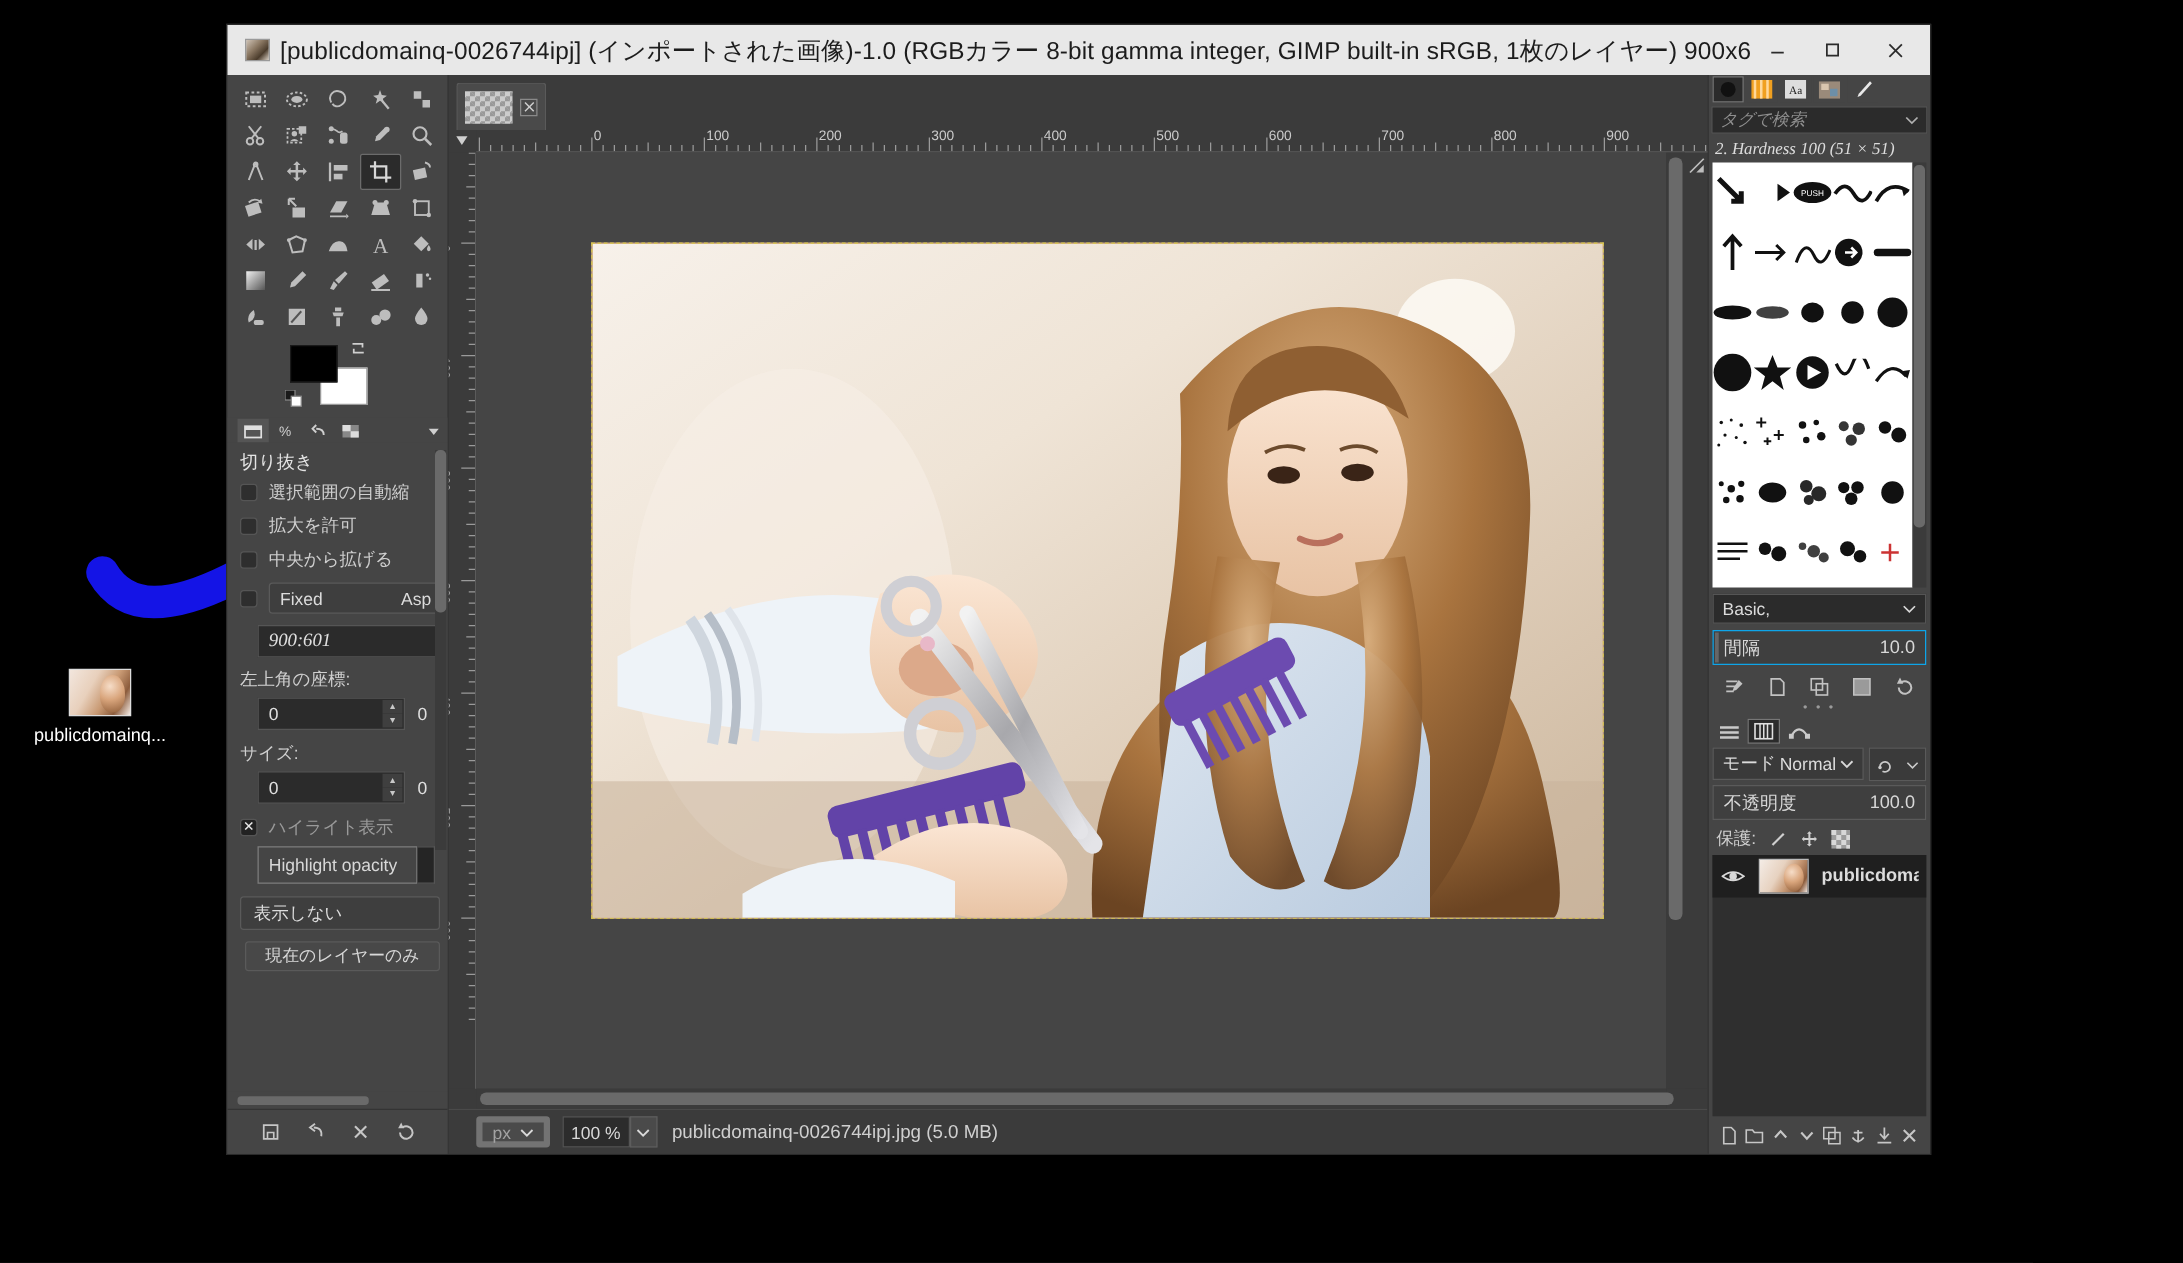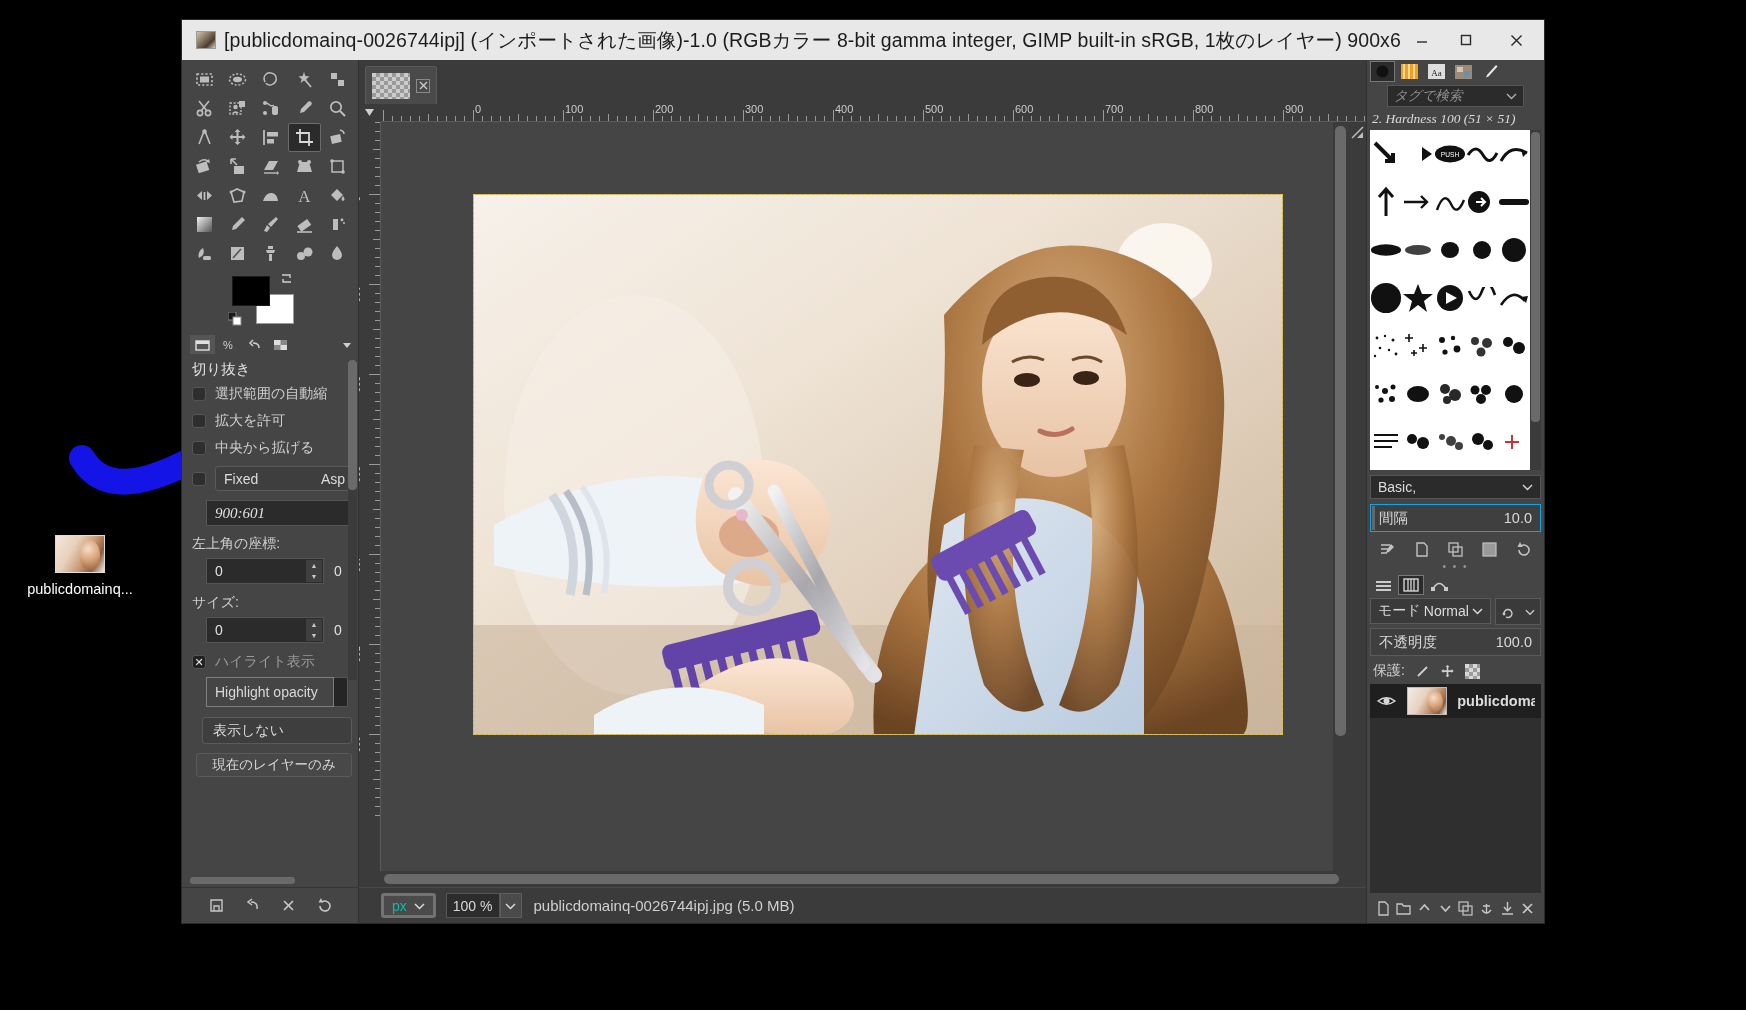--- a/index.html
+++ b/index.html
@@ -120,21 +120,21 @@
   .spin .arrows span { flex:1; display:flex; align-items:center; justify-content:center; background:#3f3f3f; color:#c8c8c8; font-size:7px; }
   .spin2 { color:#e0e0e0; font-size:14px; margin-left:10px; }
   .hl-field {
     background:#454545; border:1px solid #7d7d7d; height:30px; margin:0 0 0 16px; width:128px;
     display:flex; align-items:center; padding-left:8px; color:#d8d8d8; font-size:14px;
   }
   .hl-wrap { display:flex; align-items:center; margin-bottom:10px; }
   .hl-wrap .tailbox { width:14px; height:30px; background:#252525; border:1px solid #555; border-left:none; }
   .wide-combo {
     background:#3e3e3e; border:1px solid #5a5a5a; border-radius:3px; height:27px;
-    margin:0 2px 9px 12px; display:flex; align-items:center; padding:0 10px; color:#dcdcdc; font-size:14px;
+    margin:0 2px 9px 2px; display:flex; align-items:center; padding:0 10px; color:#dcdcdc; font-size:14px;
   }
   .flat-btn {
     background:#484848; border:1px solid #5a5a5a; border-radius:3px; height:24px;
     margin:0 2px 0 6px; display:flex; align-items:center; justify-content:center;
     color:#d8d8d8; font-size:13.5px; white-space:nowrap; overflow:hidden;
   }
   #left-scroll {
     position:absolute; right:1px; top:6px; width:9px; height:320px; background:#3b3b3b;
   }
   #left-scroll .thumb { position:absolute; left:0; top:0; width:9px; height:130px; background:#6a6a6a; border-radius:4px; }
@@ -179,37 +179,37 @@
     border:1px dashed #d8c84a; background:#cfa98a; overflow:hidden;
   }
   #v-scroll { width:15px; flex:0 0 15px; background:#3b3b3b; position:relative; }
   #v-scroll .thumb { position:absolute; left:2px; top:4px; width:11px; height:610px; background:#6a6a6a; border-radius:5px; }
   #right-icons { width:18px; flex:0 0 18px; background:#3b3b3b; display:flex; flex-direction:column; align-items:center; padding-top:3px; }
   #h-scroll-row { display:flex; flex:0 0 16px; }
   #h-scroll { flex:1 1 auto; background:#3b3b3b; position:relative; }
   #h-scroll .thumb { position:absolute; left:3px; top:3px; width:955px; height:10px; background:#6a6a6a; border-radius:5px; }
   #statusbar { flex:0 0 36px; background:#3b3b3b; display:flex; align-items:center; padding-left:22px; border-top:1px solid #4a4a4a; }
   .sb-combo {
-    background:#4a4a4a; border:3px solid #737373; border-radius:3px; height:25px;
-    display:flex; align-items:center; gap:7px; padding:0 8px; color:#14b8a6; font-size:14px;
+    background:#4a4a4a; border:5px solid #737373; border-radius:3px; height:25px;
+    display:flex; align-items:center; gap:7px; padding:0 8px; color:#a3a3a3; font-size:14px;
   }
   .sb-zoom {
     background:#2c2c2c; border:1px solid #555; height:25px; display:flex; align-items:center;
     padding:0 6px; color:#d8d8d8; font-size:14px; margin-left:10px;
   }
   .sb-zoomarrow { background:#4a4a4a; border:1px solid #5d5d5d; height:25px; width:22px; display:flex; align-items:center; justify-content:center; color:#d8d8d8; }
   #sb-text { color:#cfcfcf; font-size:15px; margin-left:12px; }
 
   
   #right-dock { width:178px; flex:0 0 178px; background:#454545; display:flex; flex-direction:column; border-left:1px solid #303030; }
   #brush-tabs { height:23px; flex:0 0 23px; display:flex; align-items:center; padding-left:3px; gap:2px; }
   #brush-tabs .bt { width:25px; height:21px; display:flex; align-items:center; justify-content:center; background:#454545; }
   #brush-tabs .bt.active { background:#2b2b2b; border:1px solid #777; }
   #tag-search {
-    height:22px; margin:2px 20px; background:#2b2b2b; border:1px solid #555;
+    height:22px; margin:2px 2px; background:#2b2b2b; border:1px solid #555;
     display:flex; align-items:center; justify-content:space-between; padding:0 6px;
     color:#8f8f8f; font-size:13.5px; font-style:italic;
   }
   #brush-name { color:#dcdcdc; font-size:13.5px; font-style:italic; padding:2px 0 3px 5px; font-family:"Liberation Serif",serif;}
   #brush-grid-wrap { display:flex; margin:0 3px; }
   #brush-grid {
     flex:1 1 auto; background:#fff; height:340px;
     display:grid; grid-template-columns:repeat(5,1fr); grid-auto-rows:48px;
     overflow:hidden;
   }

